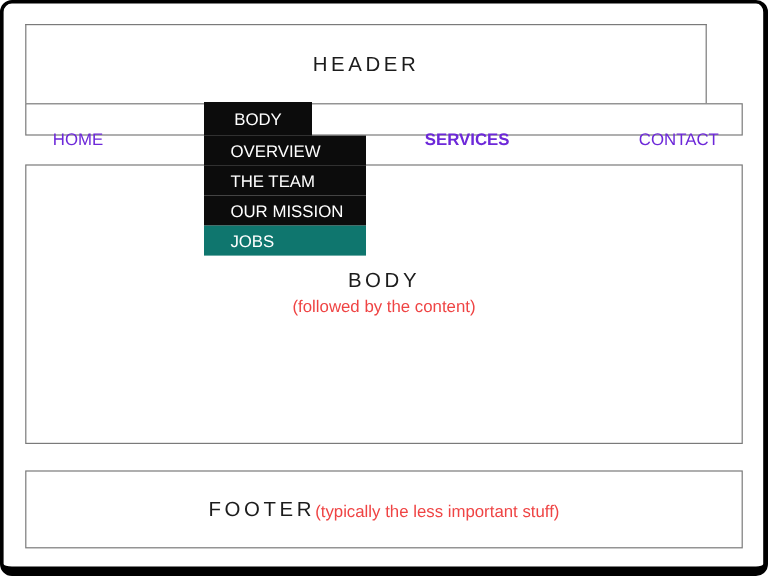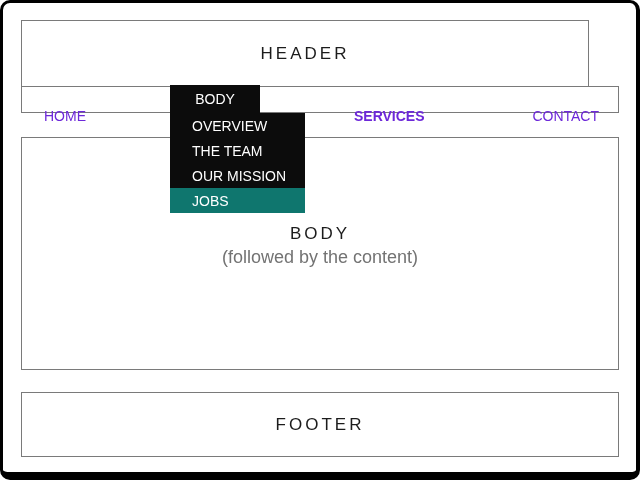--- a/index.html
+++ b/index.html
@@ -41,21 +41,21 @@
   }
   .dd-item{
     height:25px;background:#0c0c0c;color:#ffffff;font-size:14px;
     display:flex;align-items:center;padding-left:22px;box-sizing:border-box;
     cursor:pointer;
   }
   .dd-item.highlight{background:#0f766e;}
   .body-box{left:21px;top:137px;width:598px;height:233px;
     display:flex;flex-direction:column;align-items:center;
     padding-top:86px;z-index:1;}
-  .caption{font-size:18px;color:#737373;margin-top:3px;}
+  .caption{font-size:14px;color:#ef4444;margin-top:3px;}
   .footer-box{left:21px;top:392px;width:598px;height:65px;
     display:flex;flex-direction:row;align-items:center;justify-content:center;}
 </style>
 </head>
 <body>
 
 <div class="wirebox header-box">
   <span class="big-label">HEADER</span>
 </div>
 
@@ -74,15 +74,16 @@
   <div class="dd-item highlight">JOBS</div>
 </div>
 
 <div class="wirebox body-box">
   <span class="big-label">BODY</span>
   <span class="caption">(followed by the content)</span>
 </div>
 
 <div class="wirebox footer-box">
   <span class="big-label">FOOTER</span>
+  <span class="caption">(typically the less important stuff)</span>
 </div>
 
 <div class="frame"></div>
 
 </body></html>

